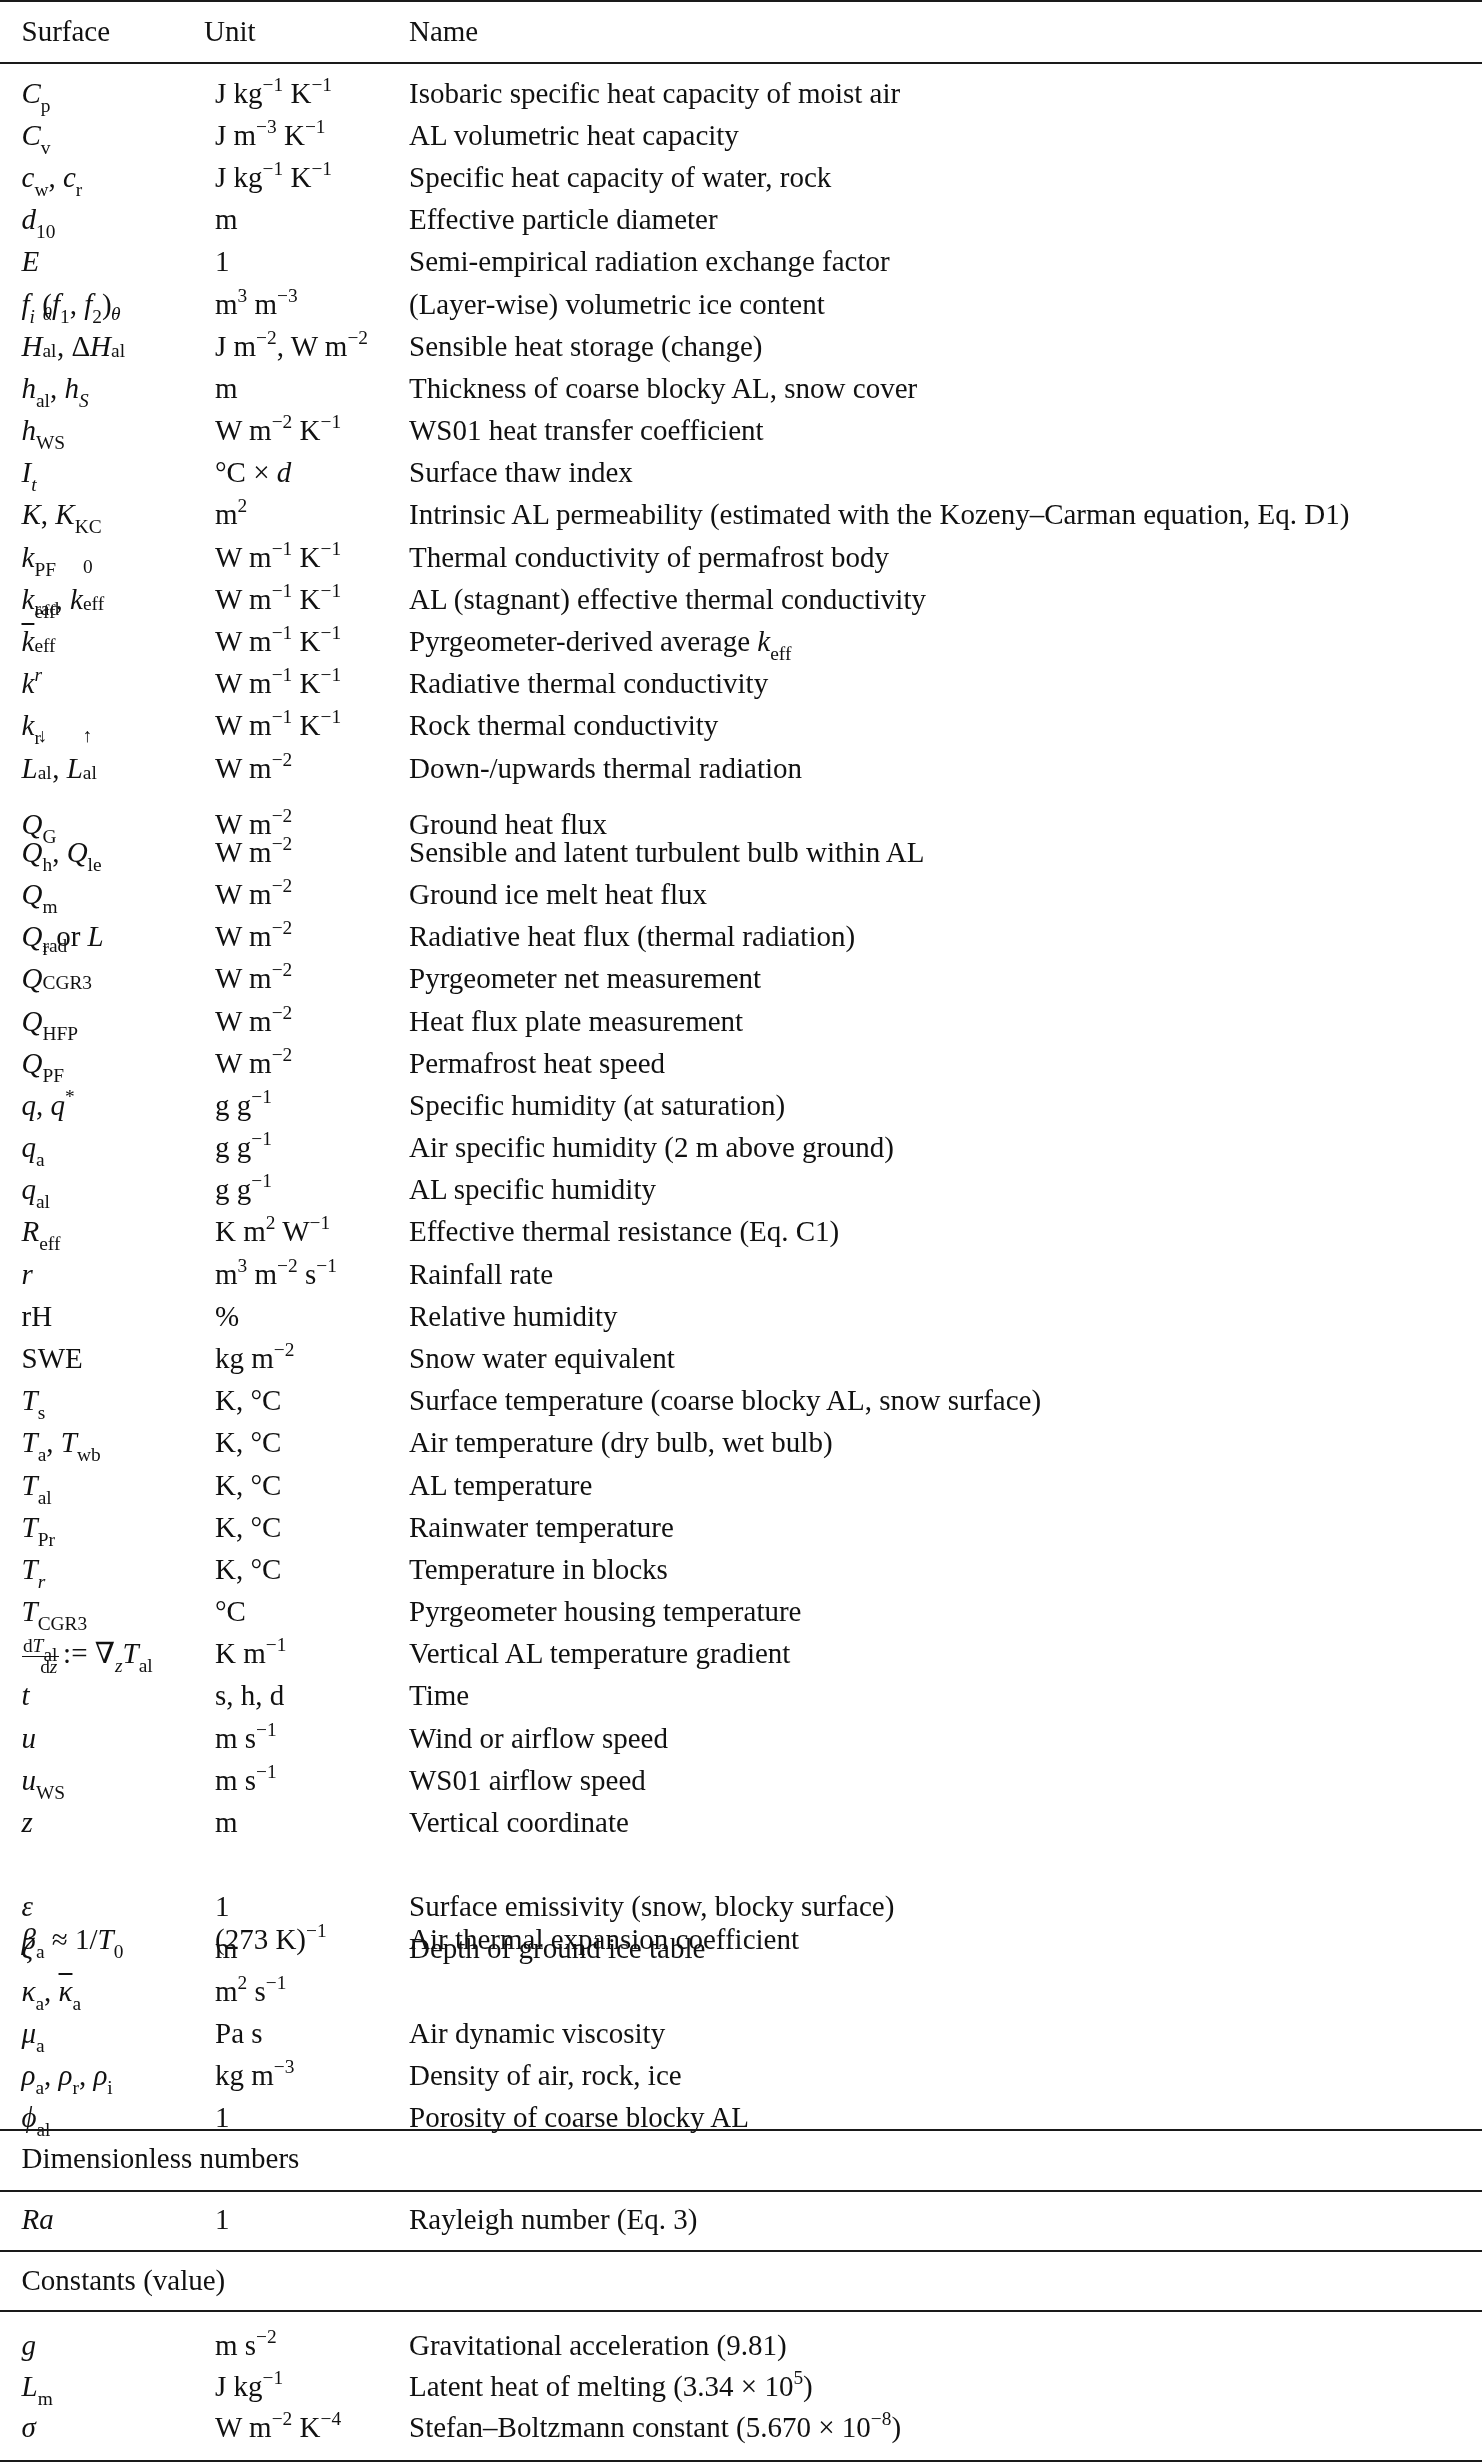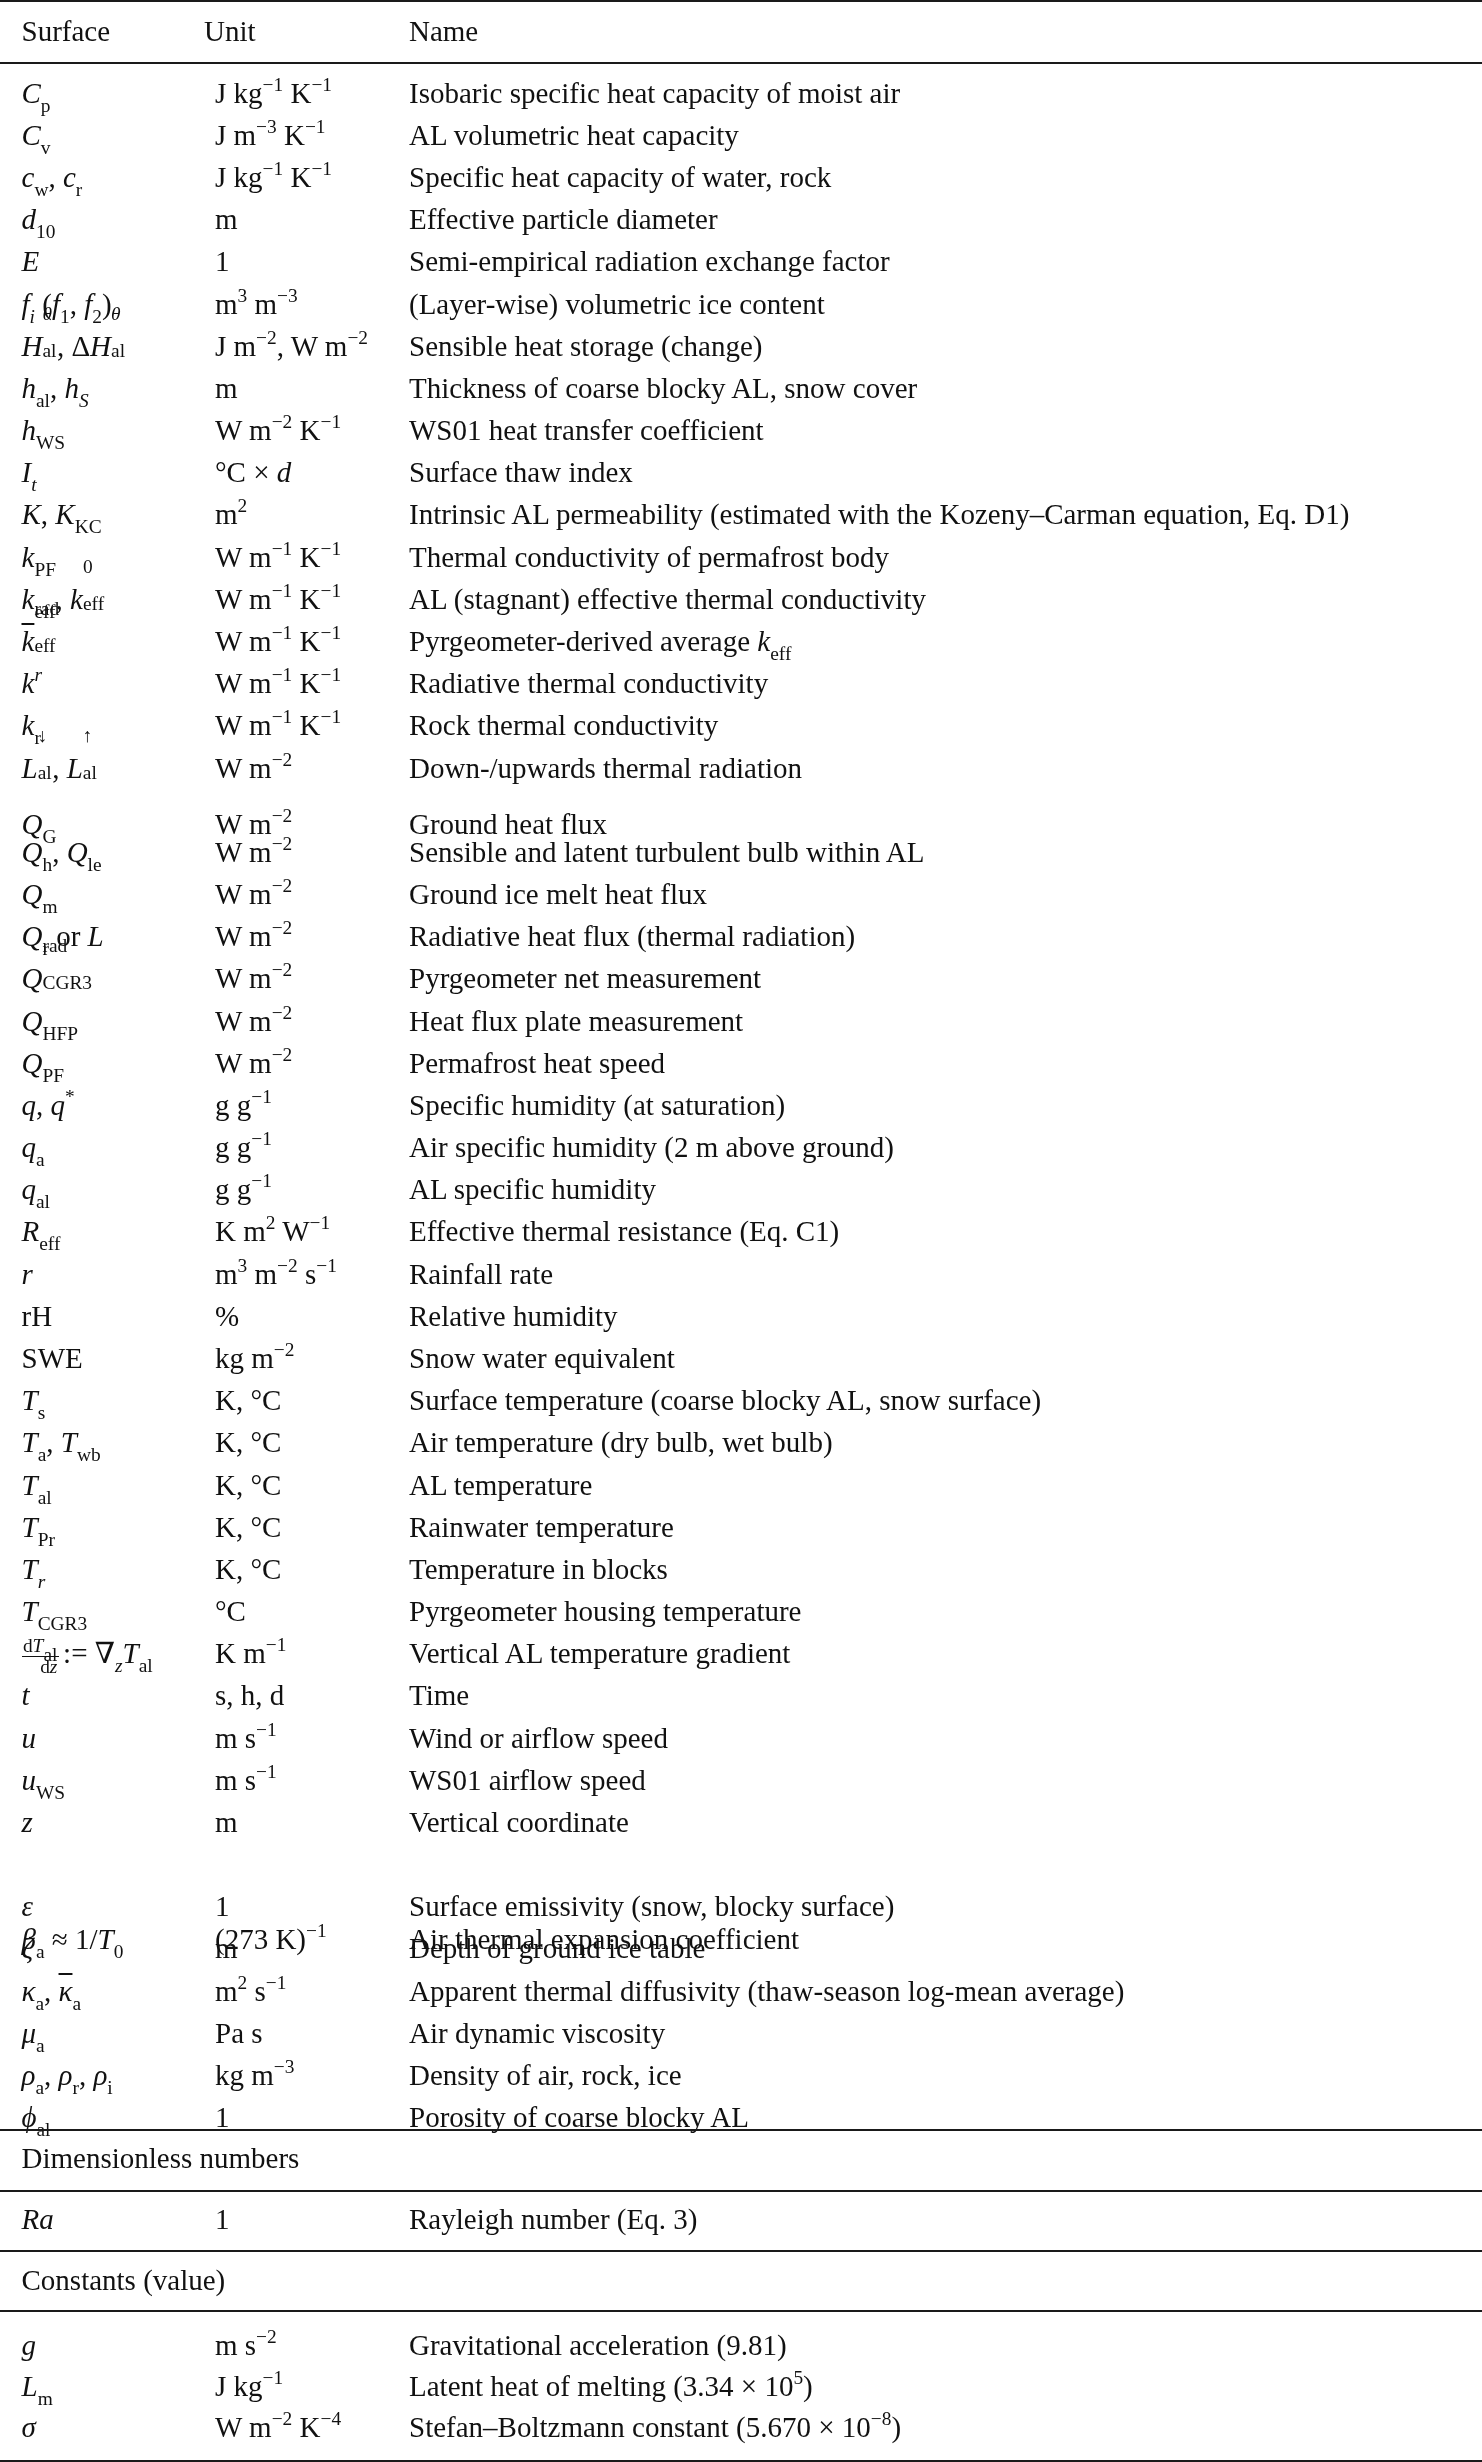--- a/index.html
+++ b/index.html
@@ -260,21 +260,20 @@
       <span class="cell c-name">Surface emissivity (snow, blocky surface)</span>
     </div>
     <div class="row" style="top: 1927px;">
       <span class="cell c-sym"><i>ζ</i></span>
       <span class="cell c-unit">m</span>
       <span class="cell c-name">Depth of ground ice table</span>
     </div>
     <div class="row" style="top: 1970px;">
       <span class="cell c-sym"><i>κ</i><sub>a</sub>, <span class="overbar"><i>κ</i></span><sub>a</sub></span>
       <span class="cell c-unit">m<sup>2</sup> s<sup>−1</sup></span>
-      <span class="cell c-name">Apparent thermal diffusivity (thaw-season log-mean average)</span>
     </div>
     <div class="row" style="top: 2012px;">
       <span class="cell c-sym"><i>μ</i><sub>a</sub></span>
       <span class="cell c-unit">Pa s</span>
       <span class="cell c-name">Air dynamic viscosity</span>
     </div>
     <div class="row" style="top: 2054px;">
       <span class="cell c-sym"><i>ρ</i><sub>a</sub>, <i>ρ</i><sub>r</sub>, <i>ρ</i><sub>i</sub></span>
       <span class="cell c-unit">kg m<sup>−3</sup></span>
       <span class="cell c-name">Density of air, rock, ice</span>

